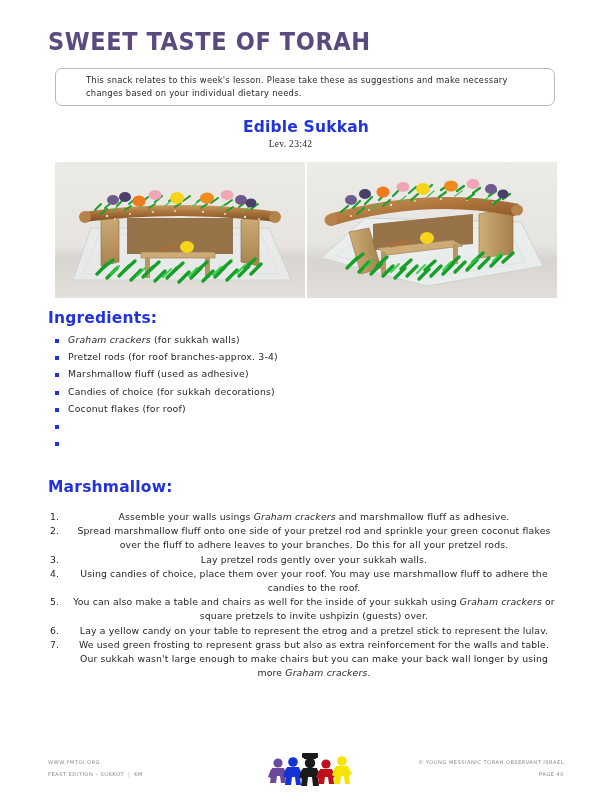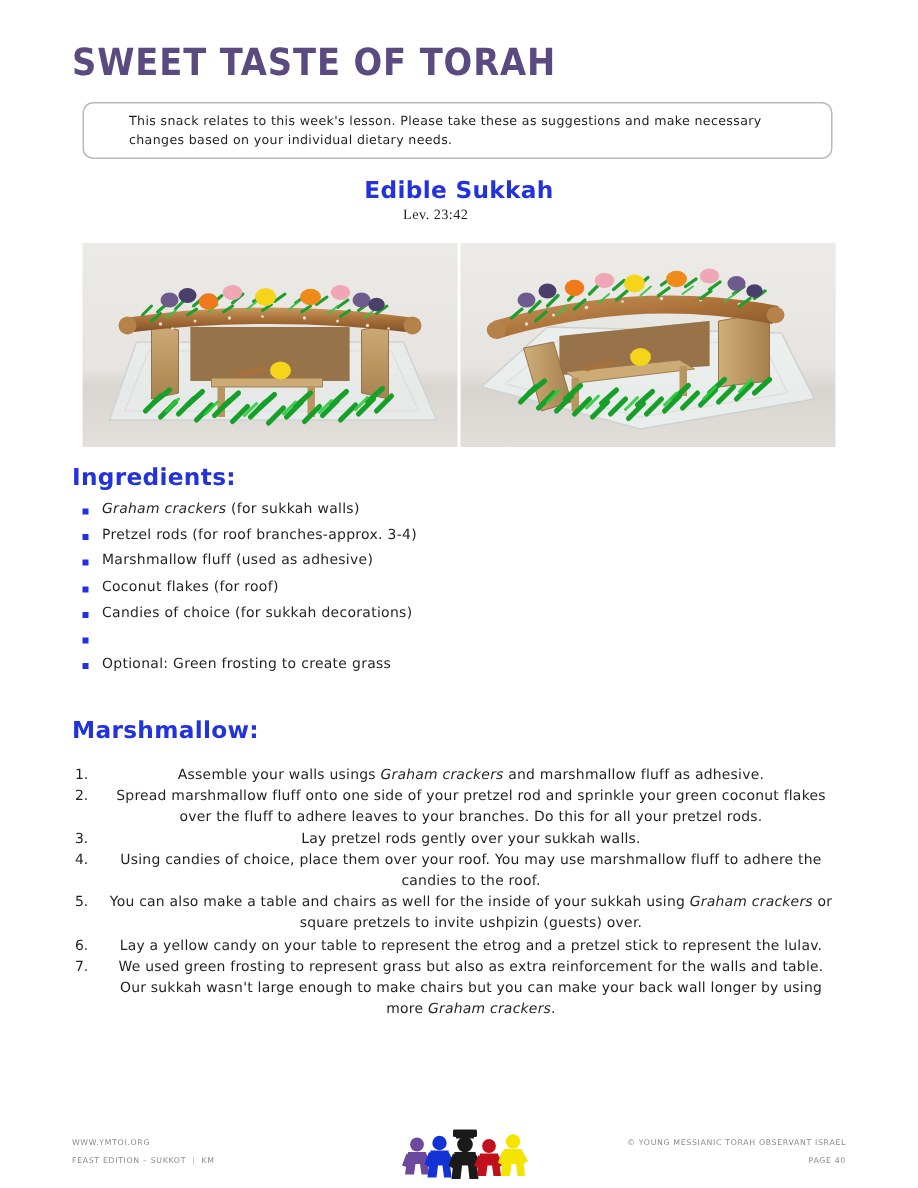--- a/index.html
+++ b/index.html
@@ -495,32 +495,31 @@
     <div class="ing-row">
       <span class="ing-bullet"></span>
       <span class="ing-text">Pretzel rods (for roof branches-approx. 3-4)</span>
     </div>
     <div class="ing-row">
       <span class="ing-bullet"></span>
       <span class="ing-text">Marshmallow fluff (used as adhesive)</span>
     </div>
     <div class="ing-row">
       <span class="ing-bullet"></span>
-      <span class="ing-text">Coconut flakes (for roof)</span>
+      <span class="ing-text">Candies of choice (for sukkah decorations)</span>
     </div>
     <div class="ing-row">
       <span class="ing-bullet"></span>
-      <span class="ing-text">Candies of choice (for sukkah decorations)</span>
+      <span class="ing-text">Coconut flakes (for roof)</span>
     </div>
     <div class="ing-row">
       <span class="ing-bullet"></span>
     </div>
     <div class="ing-row">
       <span class="ing-bullet"></span>
-      <span class="ing-text">Optional: Green frosting to create grass</span>
     </div>
   </div>
 
   <div class="section-heading" id="instructions-heading">Marshmallow:</div>
 
   <div class="instructions">
     <div class="ins-row">
       <span class="ins-num">1.</span>
       <span class="ins-text"><span>Assemble your walls usings </span><i>Graham crackers</i><span> and marshmallow fluff as adhesive.</span></span>
     </div>

